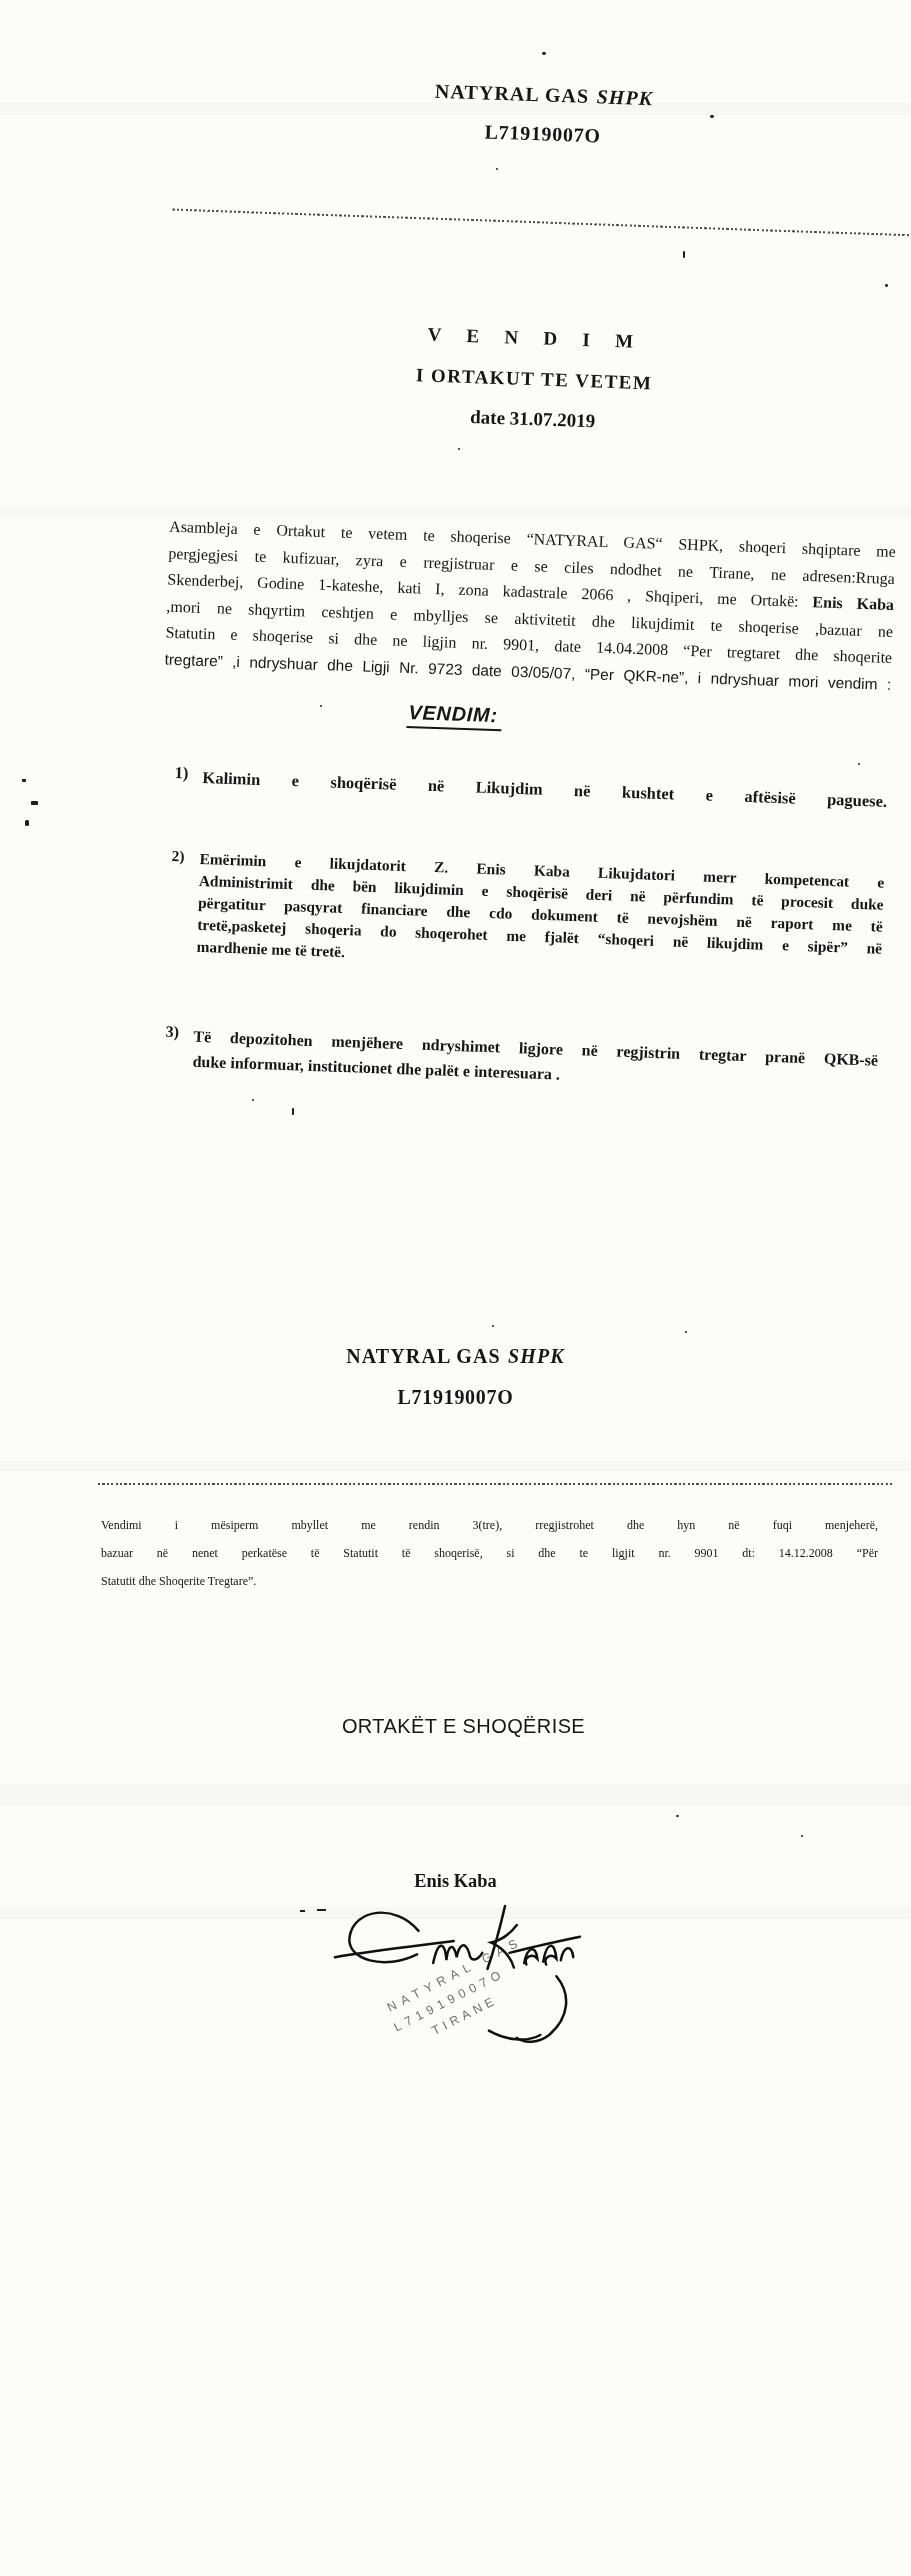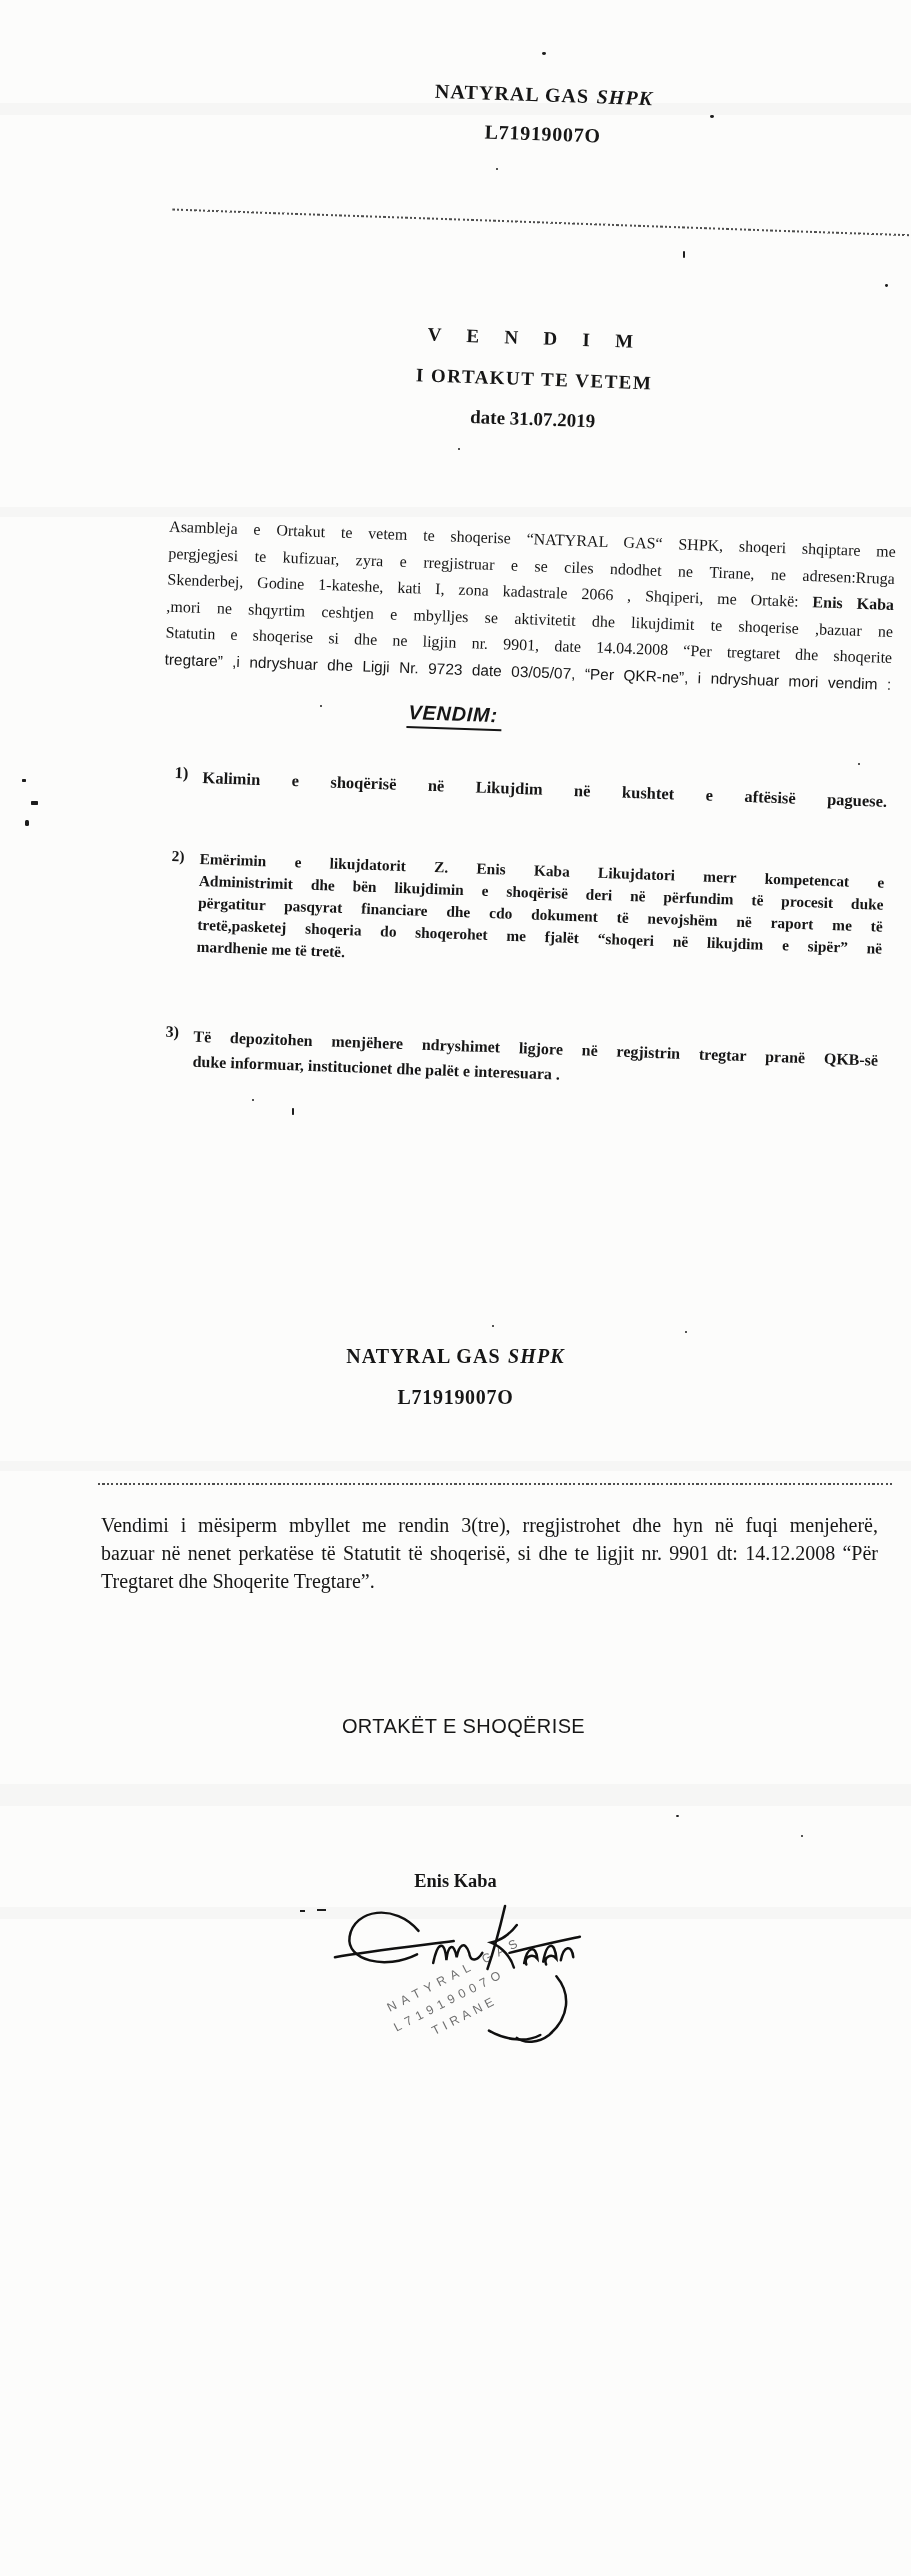--- a/index.html
+++ b/index.html
@@ -66,21 +66,21 @@
   .item3{top:1023px;font-size:16px;}
   .item3 .line{height:25px;line-height:25px;}
 
   
   .c-bot{position:absolute;left:0;width:911px;text-align:center;}
   .h2-company{top:1345px;font-size:20px;font-weight:bold;letter-spacing:1.1px;}
   .h2-company .form{font-style:italic;margin-left:7.3px;}
   .h2-nipt{top:1386px;font-size:20px;font-weight:bold;letter-spacing:0.7px;}
   .sep2{left:98px;top:1483px;width:795px;transform:none;}
 
-  .closing{position:absolute;left:101px;top:1511px;width:777px;font-size:20px;}
+  .closing{position:absolute;left:101px;top:1511px;width:777px;font-size:12px;}
   .closing .line{height:28px;line-height:28px;text-align:justify;text-align-last:justify;}
   .closing .line.short{text-align-last:left;}
 
   .ortaket{
     top:1715px;
     font-family:"Liberation Sans",sans-serif;
     font-weight:normal;font-size:20px;letter-spacing:0.4px;padding-left:8px;
   }
   .signer{top:1871px;font-size:18.4px;font-weight:bold;}
 
@@ -158,21 +158,21 @@
   <div class="c-bot h2-company">
     <span>NATYRAL GAS</span><span class="form">SHPK</span>
   </div>
   <div class="c-bot h2-nipt">L71919007O</div>
 
   <div class="sep sep2"></div>
 
   <div class="closing">
     <div class="line">Vendimi i mësiperm mbyllet me rendin 3(tre), rregjistrohet dhe hyn në fuqi menjeherë,</div>
     <div class="line">bazuar në nenet perkatëse të Statutit të shoqerisë, si dhe te ligjit nr. 9901 dt: 14.12.2008 “Për</div>
-    <div class="line short">Tregtaret dhe Shoqerite Tregtare”.</div>
+    <div class="line short">Statutit dhe Shoqerite Tregtare”.</div>
   </div>
 
   <div class="c-bot ortaket">ORTAKËT E SHOQËRISE</div>
 
   <div class="c-bot signer">Enis Kaba</div>
 
   <svg class="signature" viewBox="0 0 345 215">
 
     <g transform="rotate(-27 180 135)">
       <text class="stamp-text" x="78" y="112" font-size="17" letter-spacing="8">NATYRAL GAS</text>

